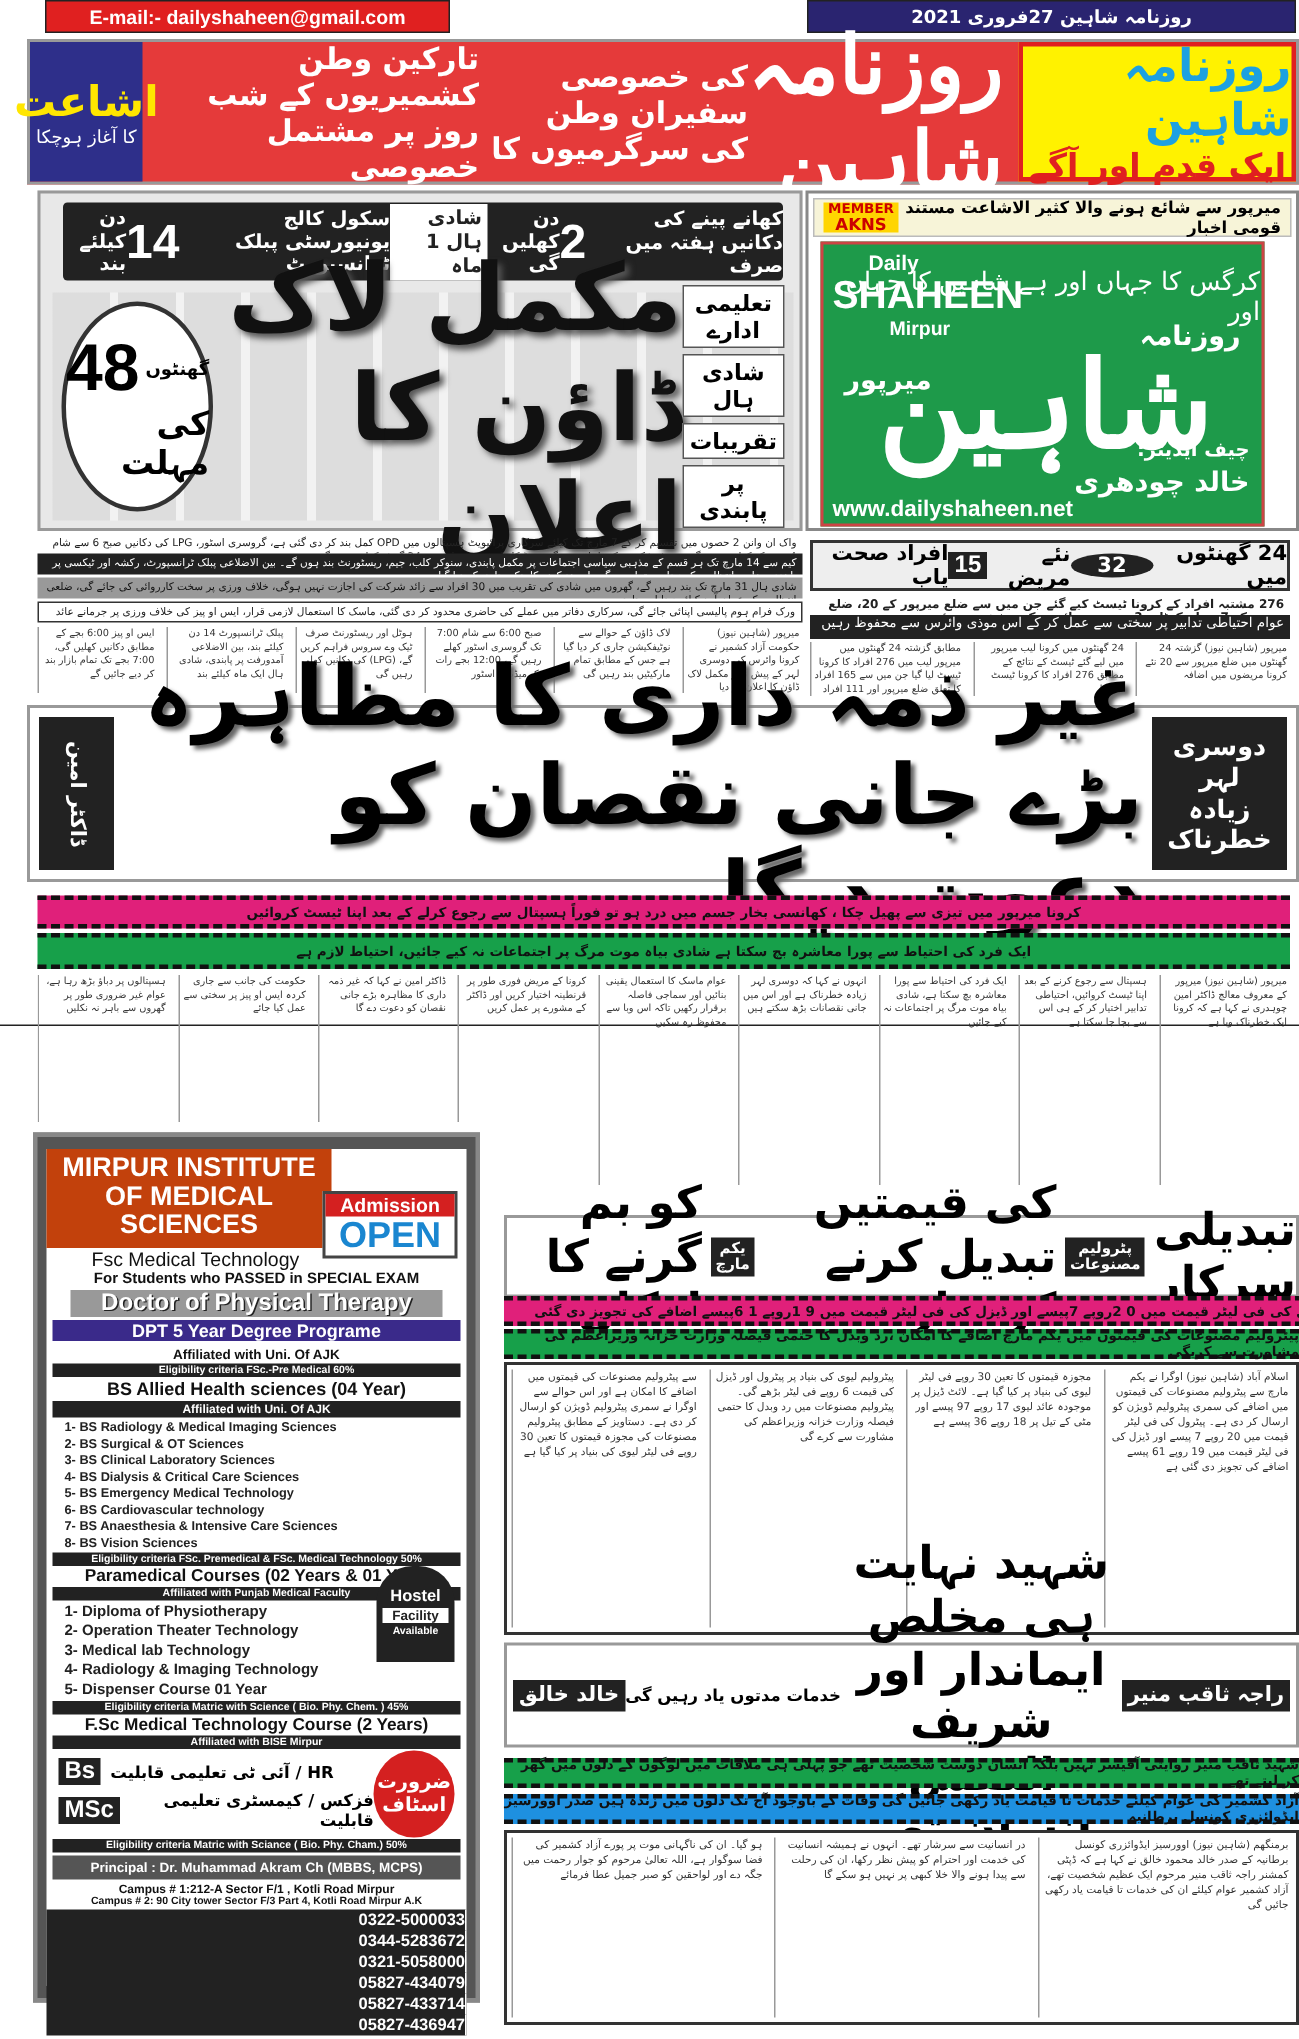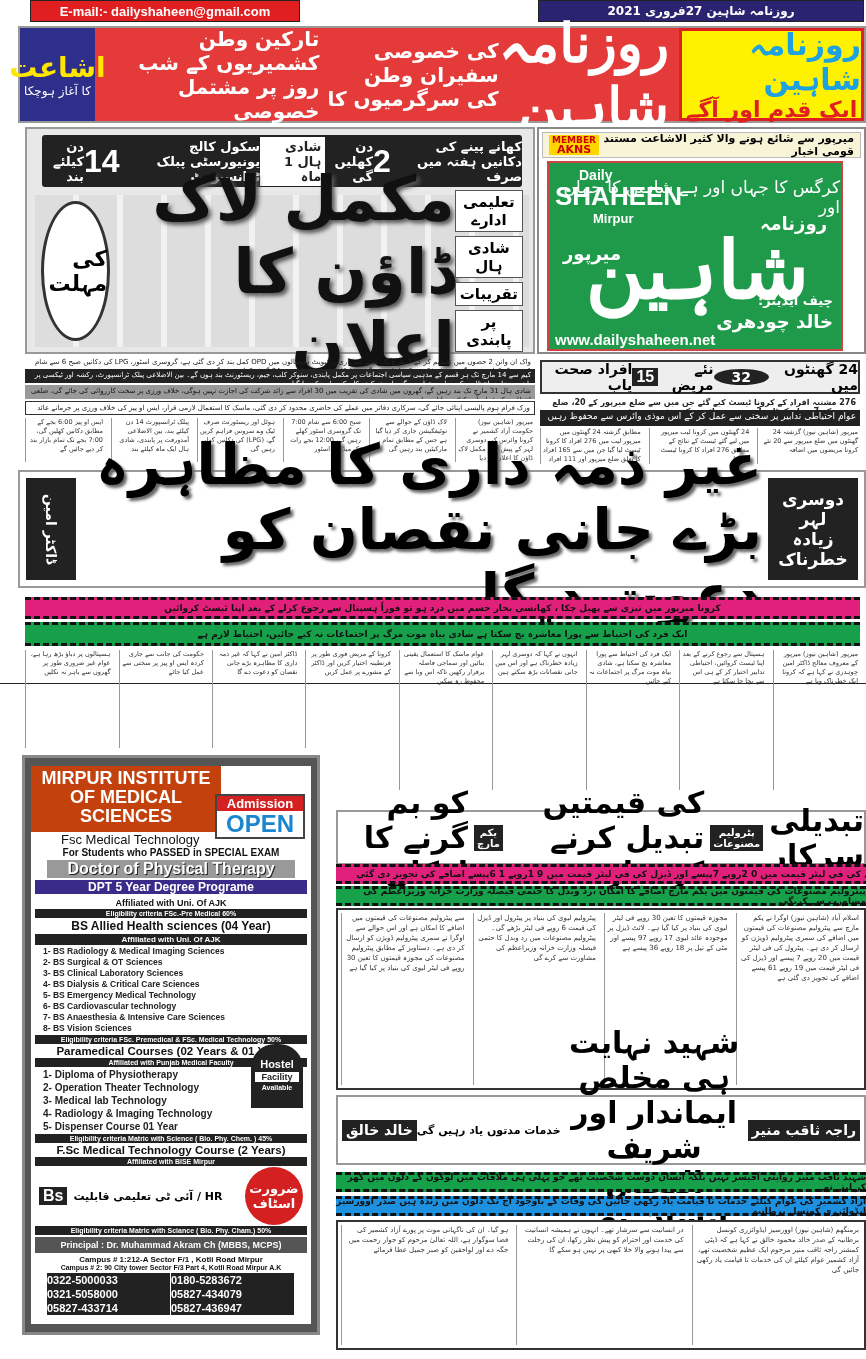--- a/index.html
+++ b/index.html
@@ -70,21 +70,21 @@
 .ad-list{list-style:none;padding:0 12px;font-size:8.5px;font-weight:bold;color:#222;line-height:11px}
 .ad-list.big{font-size:10px;line-height:13px}
 .hostel{position:absolute;right:8px;top:278px;width:52px;height:64px;background:#222;border-radius:24px 24px 0 0;color:#fff;text-align:center;font-weight:bold;font-size:11px;padding-top:14px}
 .hostel .f{background:#fff;color:#222;margin:2px 4px;font-size:9px}
 .hostel .av{font-size:7px}
 .ad-staff{display:flex;align-items:center;justify-content:space-between;padding:2px 8px;height:58px}
 .staff-row{display:flex;align-items:center;gap:6px;font-weight:bold;font-size:13px}
 .staff-row .deg{background:#222;color:#fff;padding:0 4px;font-size:16px}
 .staff-circle{width:58px;height:58px;border-radius:50%;background:#d42020;color:#fff;display:flex;align-items:center;justify-content:center;font-weight:bold;font-size:13px;text-align:center}
 .principal{background:#555;color:#fff;font-weight:bold;font-size:9px;text-align:center;padding:3px;margin:2px 4px}
-.phones{display:grid;grid-template-columns:1fr 1fr;background:#222;color:#fff;font-weight:bold;font-size:11px;margin:2px 16px;text-align:left}
+.phones{display:grid;grid-template-columns:1fr;background:#222;color:#fff;font-weight:bold;font-size:11px;margin:2px 0;text-align:right}
 .phones span{border-right:1px solid #fff;padding:1px 0}
 .petrol-head{left:336px;top:810px;width:530px;height:55px;border:2px solid #999;background:#fff;display:flex;align-items:center;justify-content:center;gap:6px;font-size:30px;font-weight:bold}
 .petrol-head .tag{background:#222;color:#fff;font-size:10px;padding:2px 3px;line-height:11px;text-align:center}
 .shaheed-head{left:336px;top:1095px;width:530px;height:70px;border:2px solid #999;background:#fff;display:flex;align-items:center;justify-content:space-between;padding:0 4px}
 .shaheed-head .tag{background:#222;color:#fff;font-size:14px;font-weight:bold;padding:2px 4px;text-align:center;line-height:17px}
 .shaheed-head .h{font-size:30px;font-weight:bold;flex:1;text-align:center}
 .shaheed-head .side{font-size:11px;font-weight:bold;text-align:center;line-height:13px}
 .news-box{border:2px solid #333;background:#fff;padding:3px}
 </style>
 </head>
@@ -116,20 +116,24 @@
     <span>کھانے پینے کی دکانیں ہفتہ میں صرف</span>
     <span class="num">2</span>
     <span>دن کھلیں گی</span>
     <span class="box">شادی ہال 1 ماہ</span>
     <span>سکول کالج یونیورسٹی پبلک ٹرانسپورٹ</span>
     <span class="num">14</span>
     <span>دن کیلئے بند</span>
   </div>
   <div class="ld-body">
     <div class="circle48 urdu">
+      <div style="display:flex;align-items:center;gap:4px;direction:ltr">
+        <span class="n">48</span>
+        <span style="font-size:12px">گھنٹوں</span>
+      </div>
       <div class="t">کی مہلت</div>
     </div>
     <div class="ld-headline urdu">مکمل لاک ڈاؤن کا اعلان</div>
     <div class="ld-side urdu">
       <span>تعلیمی ادارے</span>
       <span>شادی ہال</span>
       <span>تقریبات</span>
       <span>پر پابندی</span>
     </div>
   </div>
@@ -254,30 +258,34 @@
     </ul>
     <div class="ad-bar">Eligibility criteria Matric with Science ( Bio. Phy. Chem. ) 45%</div>
     <div class="ad-line" style="font-size:11.5px">F.Sc Medical Technology Course (2 Years)</div>
     <div class="ad-bar">Affiliated with BISE Mirpur</div>
     <div class="ad-staff">
       <div>
         <div class="staff-row">
           <span class="deg">Bs</span>
           <span class="urdu" style="font-size:11px">HR / آئی ٹی تعلیمی قابلیت</span>
         </div>
+        <div class="staff-row" style="margin-top:4px">
+          <span class="deg">MSc</span>
+          <span class="urdu" style="font-size:11px">فزکس / کیمسٹری تعلیمی قابلیت</span>
+        </div>
       </div>
       <div class="staff-circle urdu">ضرورت اسٹاف</div>
     </div>
     <div class="ad-bar">Eligibility criteria Matric with Sciance ( Bio. Phy. Cham.) 50%</div>
     <div class="principal">Principal : Dr. Muhammad Akram Ch (MBBS, MCPS)</div>
     <div class="ad-line" style="font-size:8px">Campus # 1:212-A Sector F/1 , Kotli Road Mirpur</div>
     <div class="ad-line" style="font-size:7px">Campus # 2: 90 City tower Sector F/3 Part 4, Kotli Road Mirpur A.K</div>
     <div class="phones">
       <span>0322-5000033</span>
-      <span>0180-5283672</span>
+      <span>0344-5283672</span>
       <span>0321-5058000</span>
       <span>05827-434079</span>
       <span>05827-433714</span>
       <span>05827-436947</span>
     </div>
   </div>
 </div>
 
 <div class="abs petrol-head urdu">
   <span>تبدیلی سرکار</span>

